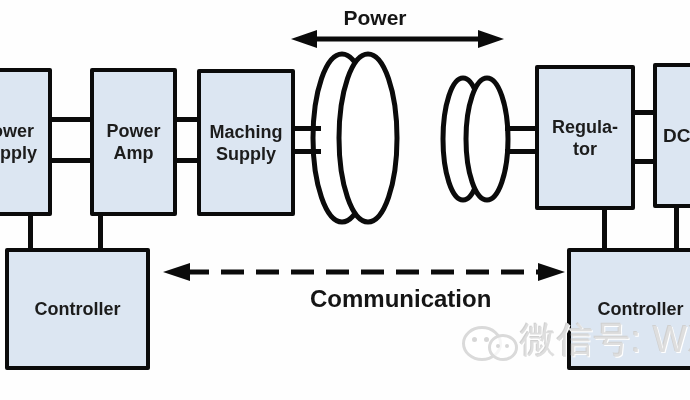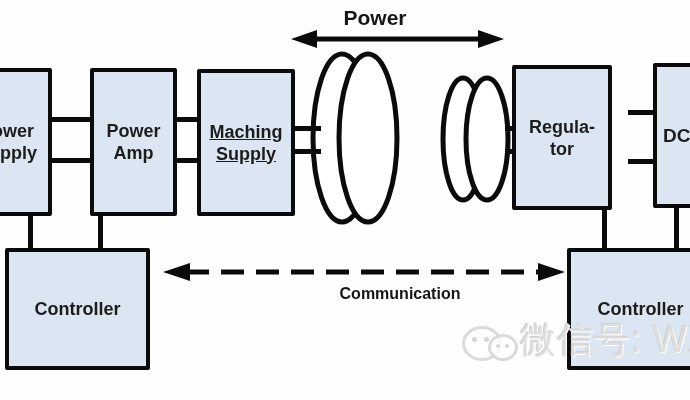--- a/index.html
+++ b/index.html
@@ -36,37 +36,37 @@
     justify-content: center;
     font-weight: bold;
     font-size: 18px;
     line-height: 22px;
     color: #1c1c1c;
     text-align: center;
   }
 
   #blk-psu   { left: -38px; top: 68px;  width: 90px;  height: 148px; }
   #blk-pamp  { left: 90px;  top: 68px;  width: 87px;  height: 148px; }
-  #blk-match { left: 197px; top: 69px;  width: 98px;  height: 147px; text-decoration: underline; }
-  #blk-reg   { left: 512px; top: 65px;  width: 100px; height: 145px; }
+  #blk-match { left: 197px; top: 69px;  width: 98px;  height: 147px; }
+  #blk-reg   { left: 535px; top: 65px;  width: 100px; height: 145px; }
   #blk-dc    { left: 653px; top: 63px;  width: 63px;  height: 145px;
                align-items: flex-start; padding-left: 6px; font-size: 19px; }
   #blk-ctl-tx { left: 5px;   top: 248px; width: 145px; height: 122px; }
   #blk-ctl-rx { left: 567px; top: 248px; width: 147px; height: 122px; }
 
   .wire { position: absolute; background: #0b0b0b; }
 
   .flabel {
     position: absolute;
     font-weight: bold;
     color: #151515;
     text-align: center;
   }
   #lbl-power { left: 280px; top: 6px; width: 190px; font-size: 21px; }
-  #lbl-comm  { left: 310px; top: 285px; width: 180px; font-size: 16px; }
+  #lbl-comm  { left: 310px; top: 285px; width: 180px; font-size: 24px; }
 
   
   .wm { position: absolute; left: 458px; top: 314px; width: 240px; height: 64px; z-index: 10; }
   .wm-icon { position: absolute; left: 0; top: 8px; width: 60px; height: 48px; }
   .wm-bubble {
     position: absolute;
     background: rgba(255,255,255,0.75);
     border: 3px solid #dadada;
     border-radius: 50%;
   }

